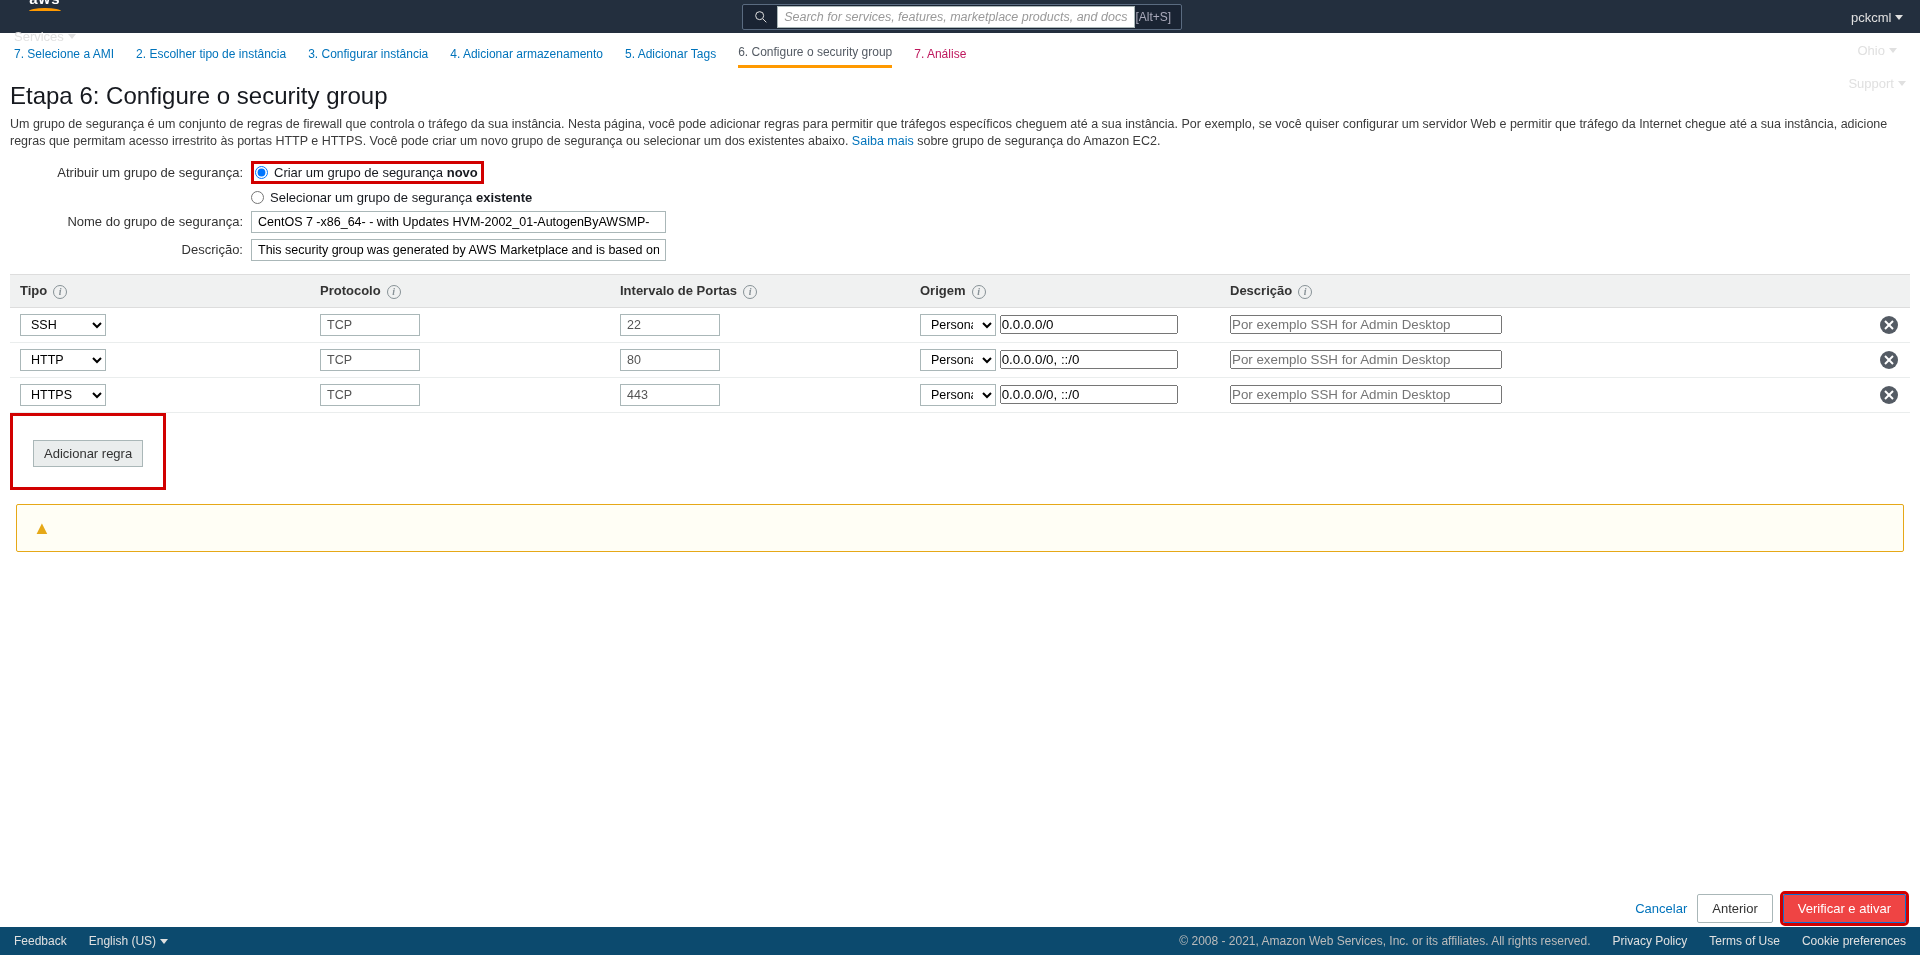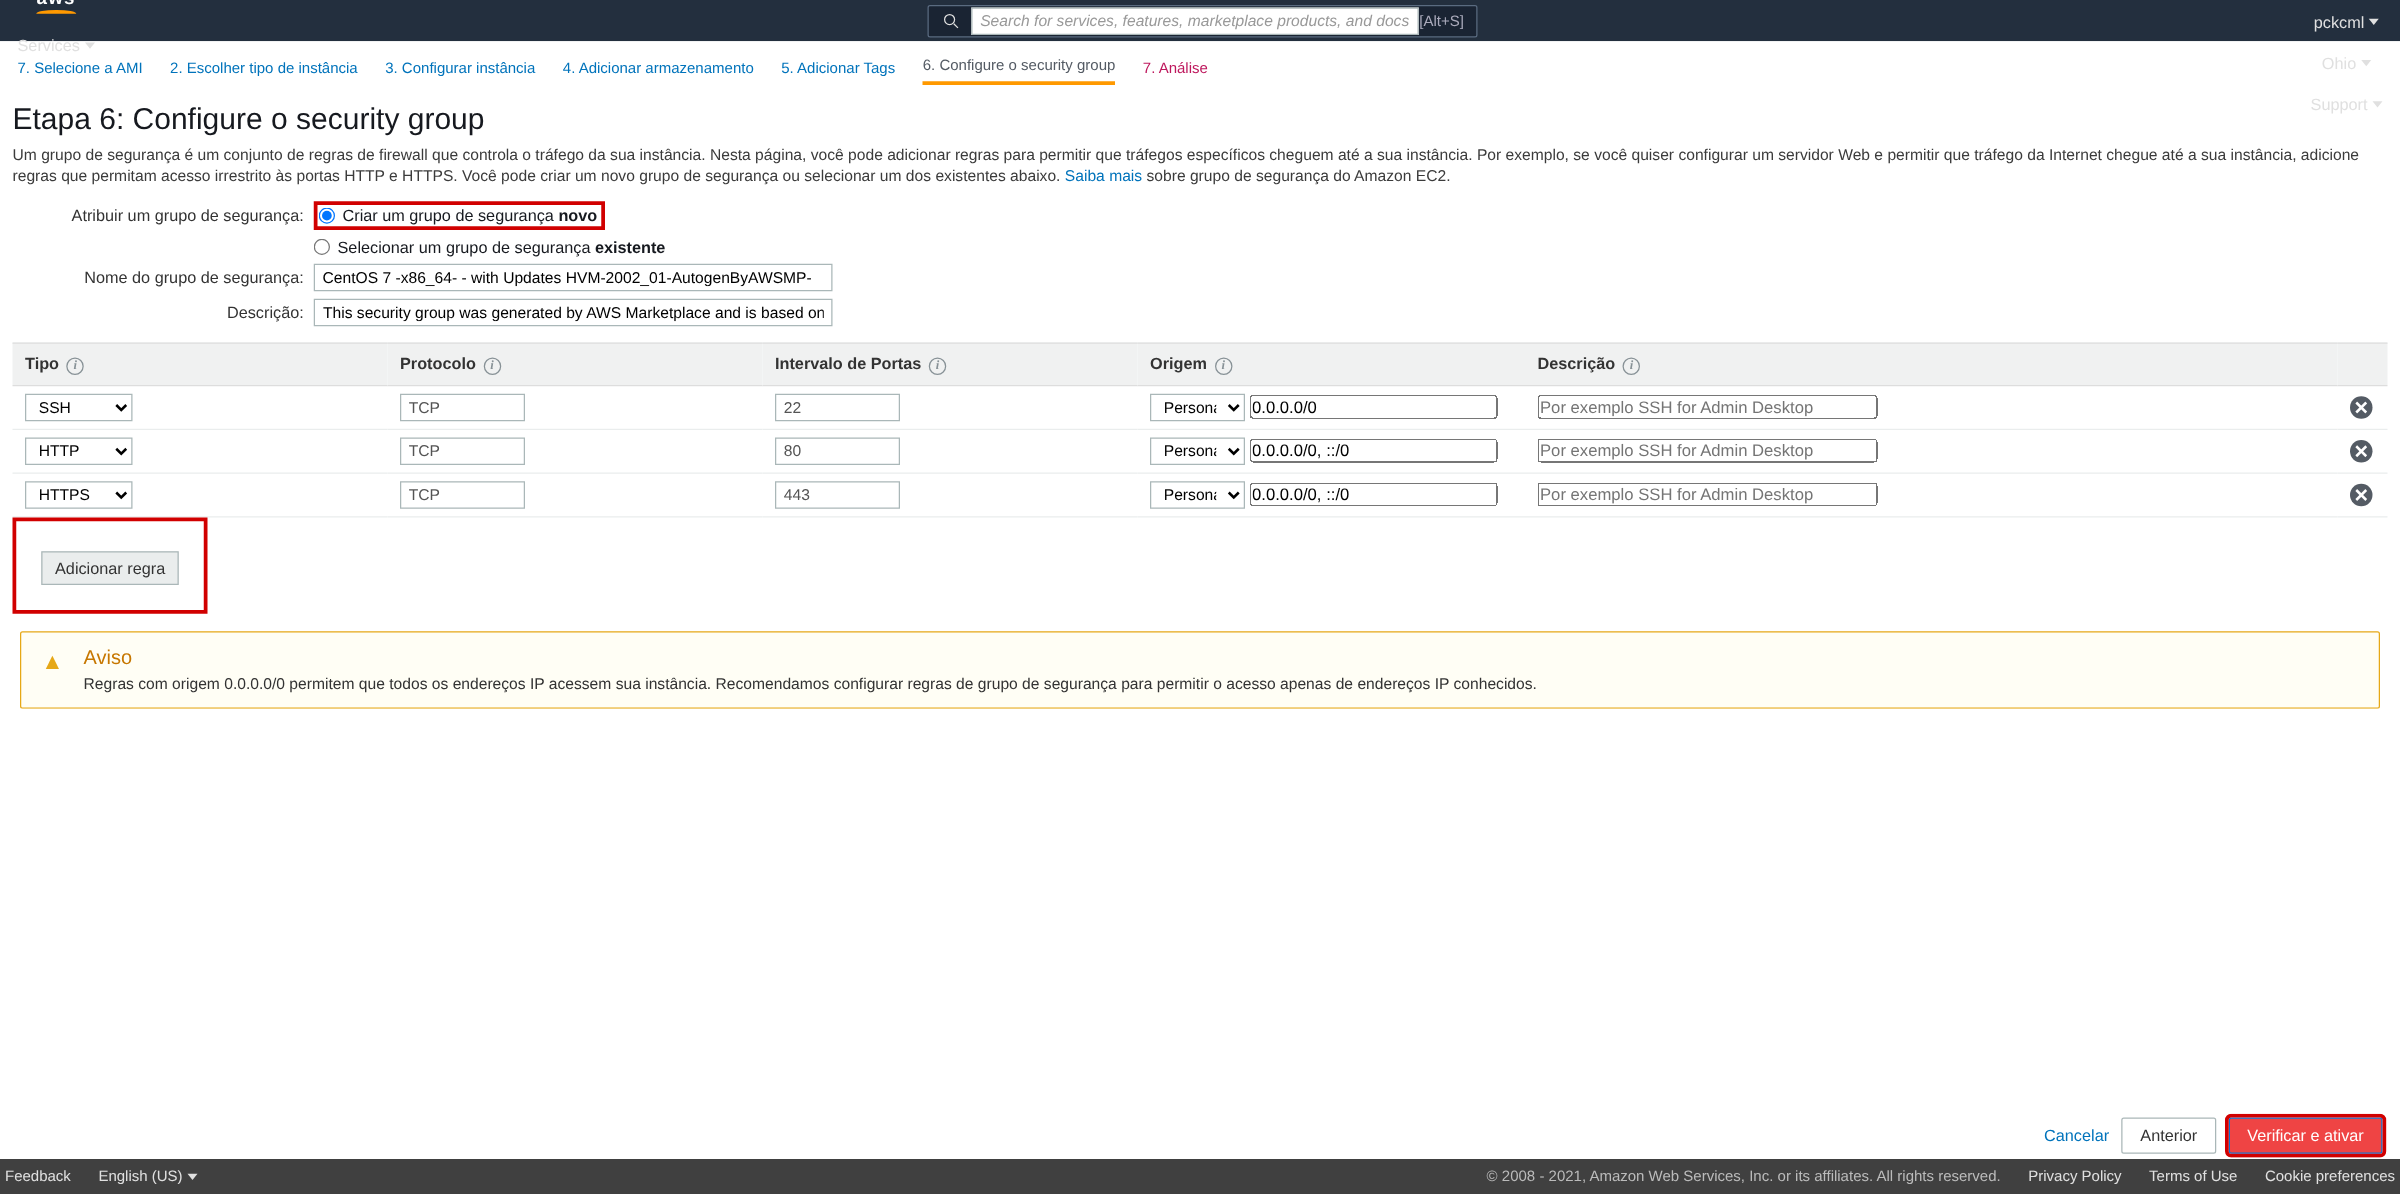--- a/index.html
+++ b/index.html
@@ -42,42 +42,42 @@
 .wide-input { width:415px; }
 input[type="text"]::placeholder{ color:#999;}
 
 
 .sg-table { width:100%; border-collapse:collapse; margin-top:10px; }
 .sg-table th { background:#f0f1f1; border-top:1px solid #ddd; border-bottom:1px solid #ddd; text-align:left; font-weight:700; font-size:13px; padding:8px 10px; color:#333;}
 .sg-table td { padding:6px 10px; border-bottom:1px solid #eaeded; font-size:13px; vertical-align:middle;}
 .sg-table select { width:86px; }
 .sg-table .protocol-input, .sg-table .port-input { width:100px; border:1px solid #aab7b8; height:22px; padding:0 6px; background:#fff; font-size:12.5px;}
 .sg-table .src-select{ width:76px;}
-.sg-table .src-input{ width:198px;}
+.sg-table .src-input{ width:178px;}
 .sg-table .desc-input{ width:272px;}
 .info-icon { display:inline-block; width:14px; height:14px; border:1px solid #879196; border-radius:50%; text-align:center; font-size:10px; line-height:12px; color:#879196; margin-left:6px; font-weight:bold; font-family:Georgia,serif; font-style:italic;}
 .remove-btn { width:18px; height:18px; border-radius:50%; background:#545b64; color:#fff; border:none; display:flex; align-items:center; justify-content:center; cursor:pointer; font-size:13px; line-height:1;}
 .add-rule-btn { margin-top:4px; background:#eaeded; border:1px solid #aab7b8; padding:5px 10px; font-size:13px; color:#333; cursor:pointer; }
 .add-rule-wrap.highlight-red{ display:inline-block; padding:20px;}
 
 
 .warning { border:1px solid #e6a817; background:#fffef5; margin:14px 6px 0 6px; padding:12px 16px; display:flex; gap:16px; border-radius:2px;}
 .warning-icon { color:#e6a817; font-size:18px; flex:0 0 auto; margin-top:1px;}
 .warning-title { color:#c77700; font-size:16px; font-weight:400; margin-bottom:4px;}
 .warning-text { font-size:12.5px; color:#333; }
 
 
 .actions { position:fixed; bottom:32px; right:14px; display:flex; align-items:center; gap:10px; font-size:13px;}
 .actions .link { color:#0073bb; cursor:pointer; }
 .actions .btn { background:#fff; border:1px solid #aab7b8; padding:6px 14px; border-radius:2px; font-size:13px; cursor:pointer; color:#333;}
 .actions .btn-primary { background:#ef4444; border:1px solid #0972d3; color:#fff;}
 .actions .btn-primary.highlight-red { outline:3px solid #d10000; outline-offset:0;}
 
 
-.bottombar { position:fixed; bottom:0; left:0; right:0; background:#404040; color:#e0e0e0; height:28px; display:flex; align-items:center; justify-content:space-between; padding:0 4px; font-size:12px;}
+.bottombar { position:fixed; bottom:0; left:0; right:0; background:#0c4a6e; color:#e0e0e0; height:28px; display:flex; align-items:center; justify-content:space-between; padding:0 14px; font-size:12px;}
 .bottombar .left, .bottombar .right { display:flex; gap:22px; align-items:center;}
 .bottombar .item{ cursor:pointer; display:flex; align-items:center; gap:4px;}
 .bottombar .right .item{ color:#e0e0e0;}
 .bottombar .copyright{ color:#bbb; }
 
 
 .col-type{width:300px;}
 .col-protocol{width:300px;}
 .col-port{width:300px;}
 .col-source{width:310px;}
@@ -242,24 +242,20 @@
         </tr>
       </tbody>
   </table>
 
   <span class="add-rule-wrap highlight-red">
     <button class="add-rule-btn">Adicionar regra</button>
   </span>
 
   <div class="warning">
     <div class="warning-icon">▲</div>
-    <div>
-      <div class="warning-title">Aviso</div>
-      <div class="warning-text">Regras com origem 0.0.0.0/0 permitem que todos os endereços IP acessem sua instância. Recomendamos configurar regras de grupo de segurança para permitir o acesso apenas de endereços IP conhecidos.</div>
-    </div>
   </div>
 </div>
 
 <div class="actions">
   <span class="link">Cancelar</span>
   <button class="btn">Anterior</button>
   <button class="btn btn-primary highlight-red">Verificar e ativar</button>
 </div>
 
 <div class="bottombar">

